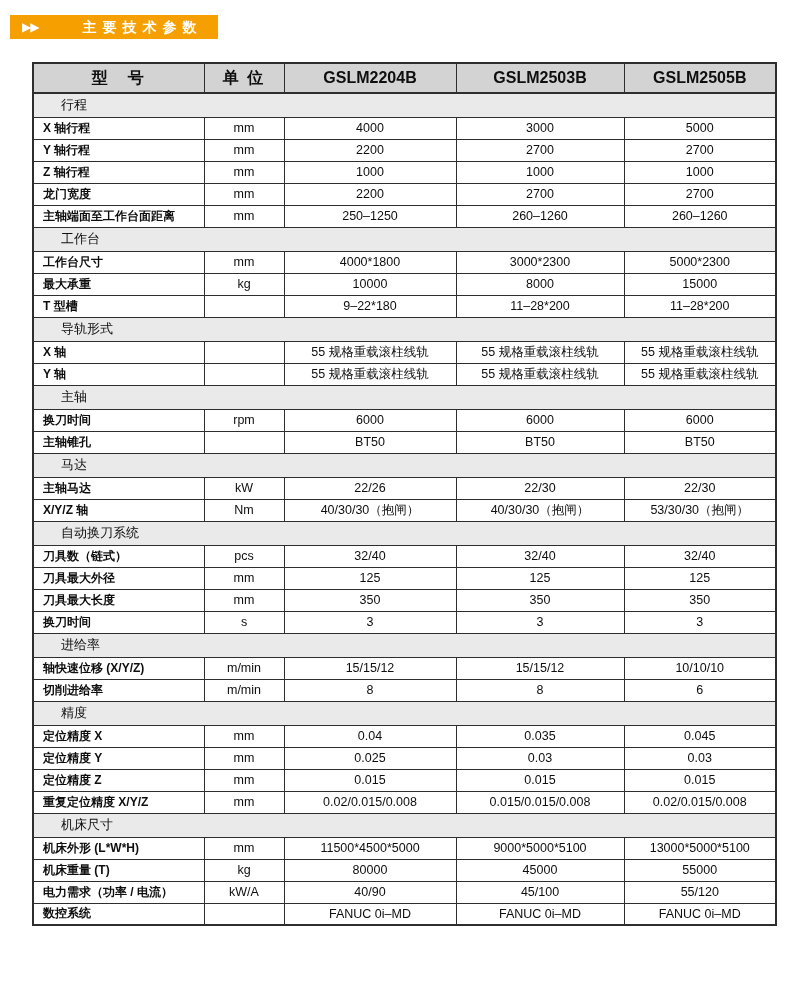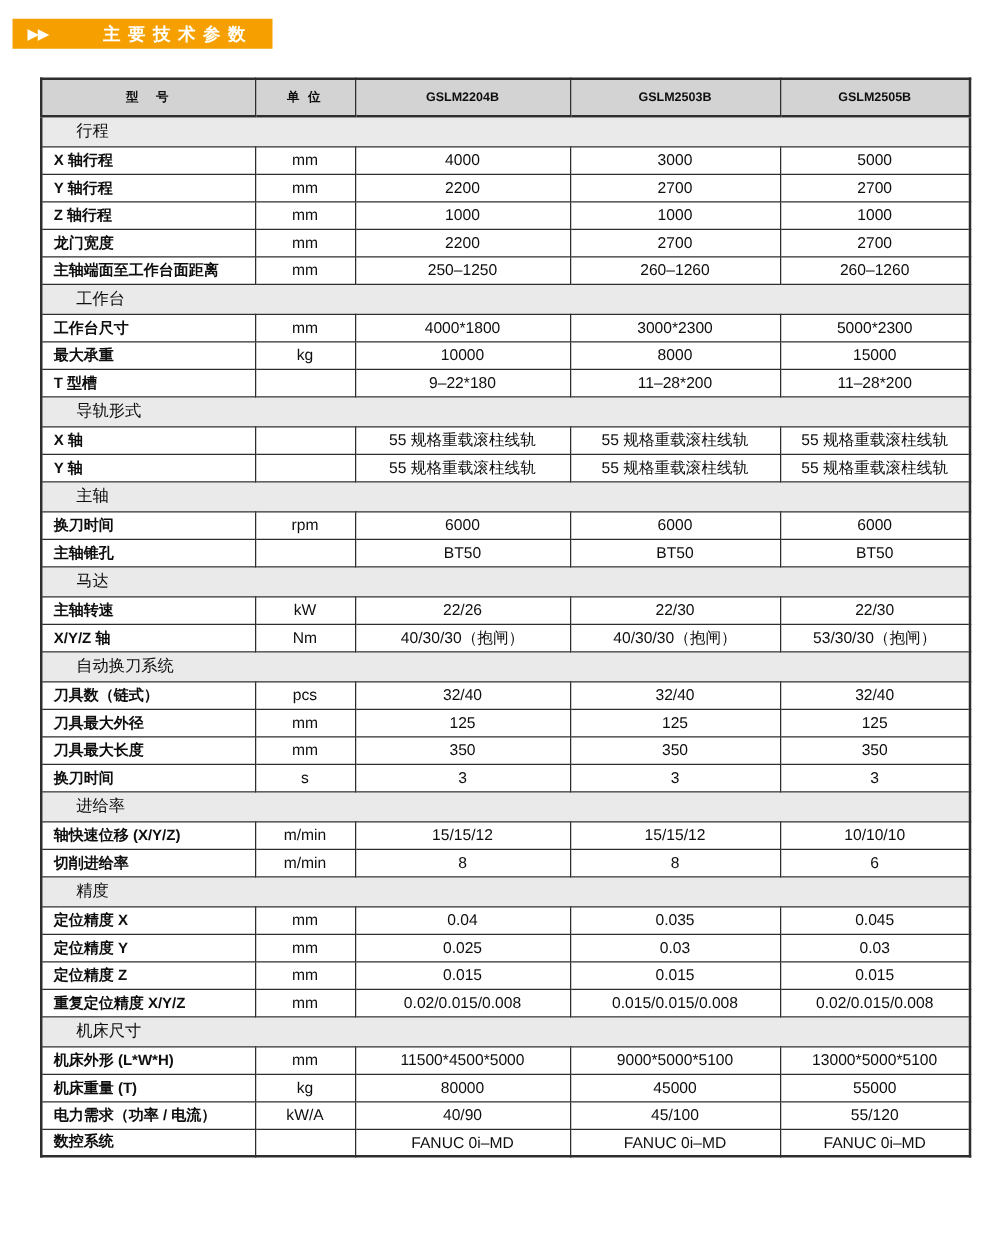--- a/index.html
+++ b/index.html
@@ -62,21 +62,21 @@
     border: 1px solid var(--border-color);
     font-size: 12.5px;
     padding: 0 4px;
     overflow: hidden;
     white-space: nowrap;
   }
   .spec-table thead th {
     background: var(--header-bg);
     height: 30px;
     font-weight: bold;
-    font-size: 10px;
+    font-size: 16px;
     text-align: center;
     border-bottom: 2px solid var(--border-color);
   }
   .spec-table thead th.label-head {
     letter-spacing: 2px;
   }
   tr.section-row td {
     background: var(--section-bg);
     height: 24px;
     text-align: left;
@@ -219,21 +219,21 @@
           <td class="label-cell">主轴锥孔</td>
           <td class="unit-cell"></td>
           <td class="value-cell">BT50</td>
           <td class="value-cell">BT50</td>
           <td class="value-cell">BT50</td>
         </tr>
         <tr class="section-row">
           <td colspan="5">马达</td>
         </tr>
         <tr class="data-row">
-          <td class="label-cell">主轴转速</td>
+          <td class="label-cell">主轴马达</td>
           <td class="unit-cell">kW</td>
           <td class="value-cell">22/26</td>
           <td class="value-cell">22/30</td>
           <td class="value-cell">22/30</td>
         </tr>
         <tr class="data-row">
           <td class="label-cell">X/Y/Z 轴</td>
           <td class="unit-cell">Nm</td>
           <td class="value-cell">40/30/30（抱闸）</td>
           <td class="value-cell">40/30/30（抱闸）</td>

